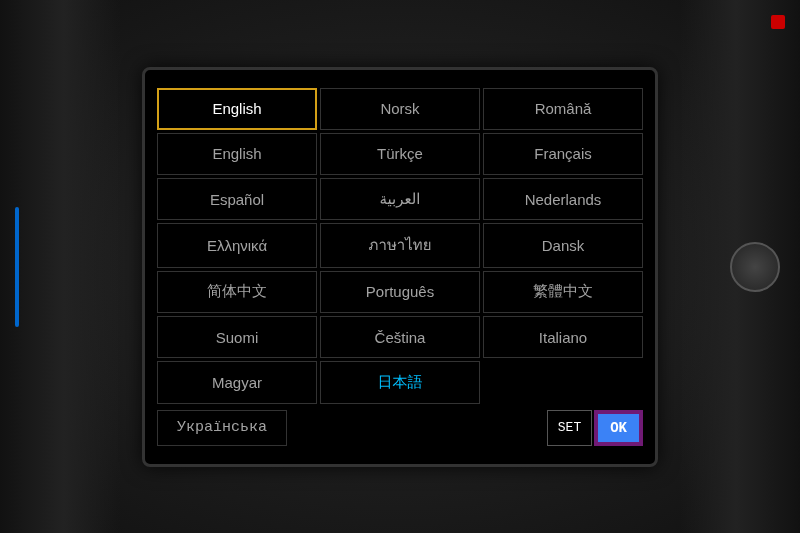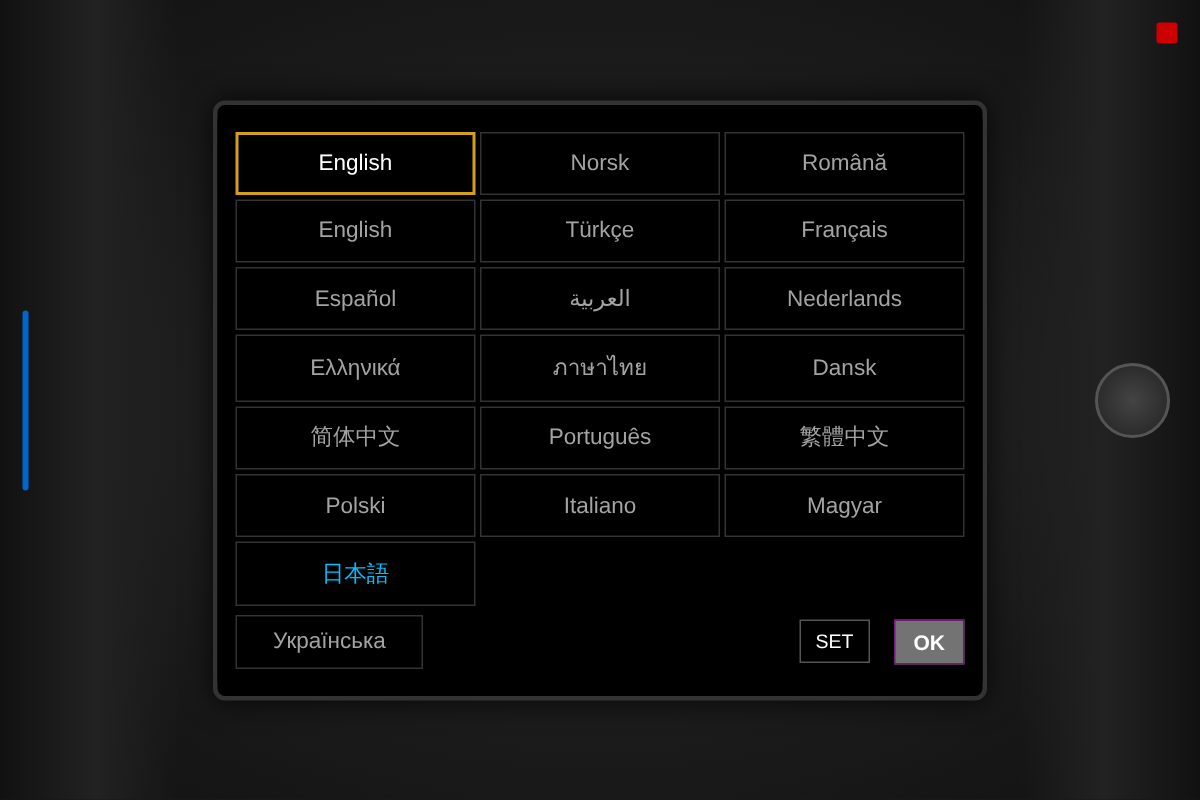--- a/index.html
+++ b/index.html
@@ -90,52 +90,52 @@
 
     .lang-cell.japanese {
       color: #00bfff;
     }
 
     .bottom-row {
       display: flex;
       align-items: center;
       justify-content: space-between;
       margin-top: 2px;
+      font-family: Liberation Mono, monospace;
     }
 
     .bottom-single {
       flex: 1;
       display: flex;
     }
 
     .bottom-single .lang-cell {
       flex: 1;
     }
 
     .set-ok-container {
       display: flex;
-      gap: 16px;
-      align-items: center;
+      gap: 2px;
     }
 
     .set-btn {
       background: #000;
       border: 1px solid #555;
       color: #fff;
       font-size: 13px;
       padding: 6px 10px;
       display: flex;
       align-items: center;
       justify-content: center;
       cursor: pointer;
     }
 
     .ok-btn {
-      background: #737373;
-      border: 1px solid #701a75;
+      background: #3b82f6;
+      border: 4px solid #701a75;
       color: #fff;
       font-size: 14px;
       font-weight: bold;
       padding: 6px 12px;
       display: flex;
       align-items: center;
       justify-content: center;
       cursor: pointer;
     }
 
@@ -238,21 +238,24 @@
         </div>
 
         <div class="lang-cell">
           <span>Português</span>
         </div>
         <div class="lang-cell">
           <span>繁體中文</span>
         </div>
 
         <div class="lang-cell">
-          <span>Polski</span>
+          <span>Suomi</span>
+        </div>
+        <div class="lang-cell">
+          <span>Čeština</span>
         </div>
 
         <div class="lang-cell">
           <span>Italiano</span>
         </div>
         <div class="lang-cell">
           <span>Magyar</span>
         </div>
         <div class="lang-cell japanese">
           <span>日本語</span>

